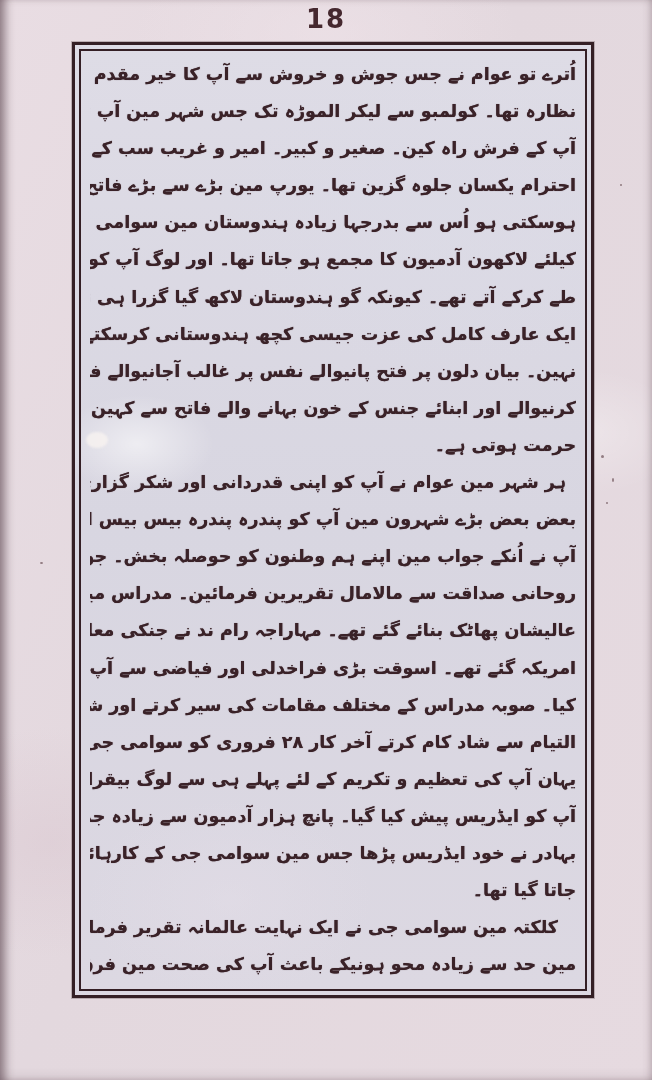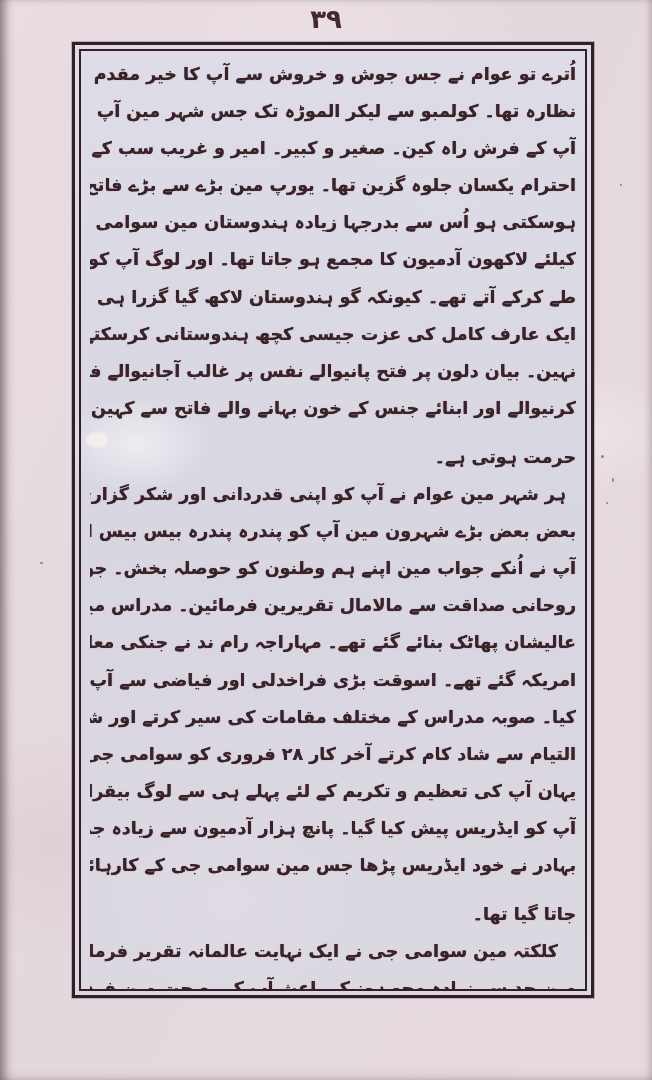--- a/index.html
+++ b/index.html
@@ -44,39 +44,39 @@
     direction:rtl;
     padding:5px 9px 0 9px;
   }
   .line{
     height:37.1px;line-height:37.0px;
     font-size:17.5px;font-weight:bold;color:#3a2228;
     text-align:justify;text-align-last:justify;
     overflow:hidden;white-space:nowrap;
     text-shadow:0 0 0.7px rgba(58,34,40,.85);
   }
-  .line.short{text-align:right;text-align-last:right;margin-top:12px;}
+  .line.short{text-align:right;text-align-last:right;}
   .line.indent-sm{padding-right:10px;}
   .line.indent-md{padding-right:18px;}
   .speck{position:absolute;border-radius:50%;background:rgba(74,43,50,.55);}
   .s1{width:3px;height:3px;left:601px;top:455px;}
   .s2{width:2px;height:4px;left:612px;top:478px;}
   .s3{width:2px;height:2px;left:606px;top:502px;}
   .s4{width:3px;height:2px;left:40px;top:562px;}
   .s5{width:2px;height:2px;left:620px;top:184px;}
   .smudge{
     position:absolute;left:86px;top:432px;width:22px;height:16px;border-radius:50%;
     background:rgba(248,242,240,.8);filter:blur(1px);
   }
 </style>
 </head>
 <body>
 
 <div class="paper">
-  <div class="page-number">۳۹</div>
+  <div class="page-number">18</div>
 
   <div class="frame-outer">
     <div class="frame-inner">
       <div class="text-block">
         <div class="line">اُترے تو عوام نے جس جوش و خروش سے آپ کا خیر مقدم کیا وہ ایک مسرت بخش</div>
         <div class="line">نظارہ تھا۔ کولمبو سے لیکر الموڑہ تک جس شہر مین آپ تشریف لے گئے۔ لوگون نے آنکھین</div>
         <div class="line">آپ کے فرش راہ کین۔ صغیر و کبیر۔ امیر و غریب سب کے دلونین آپ کا اعزاز و</div>
         <div class="line">احترام یکسان جلوہ گزین تھا۔ یورپ مین بڑے سے بڑے فاتح کی جو خاطر مدارات</div>
         <div class="line">ہوسکتی ہو اُس سے بدرجہا زیادہ ہندوستان مین سوامی جی کی ہوئی۔ آپ کے درشن</div>
         <div class="line">کیلئے لاکھون آدمیون کا مجمع ہو جاتا تھا۔ اور لوگ آپ کو ایک نظر دیکھنے کیلئے منزلین</div>

